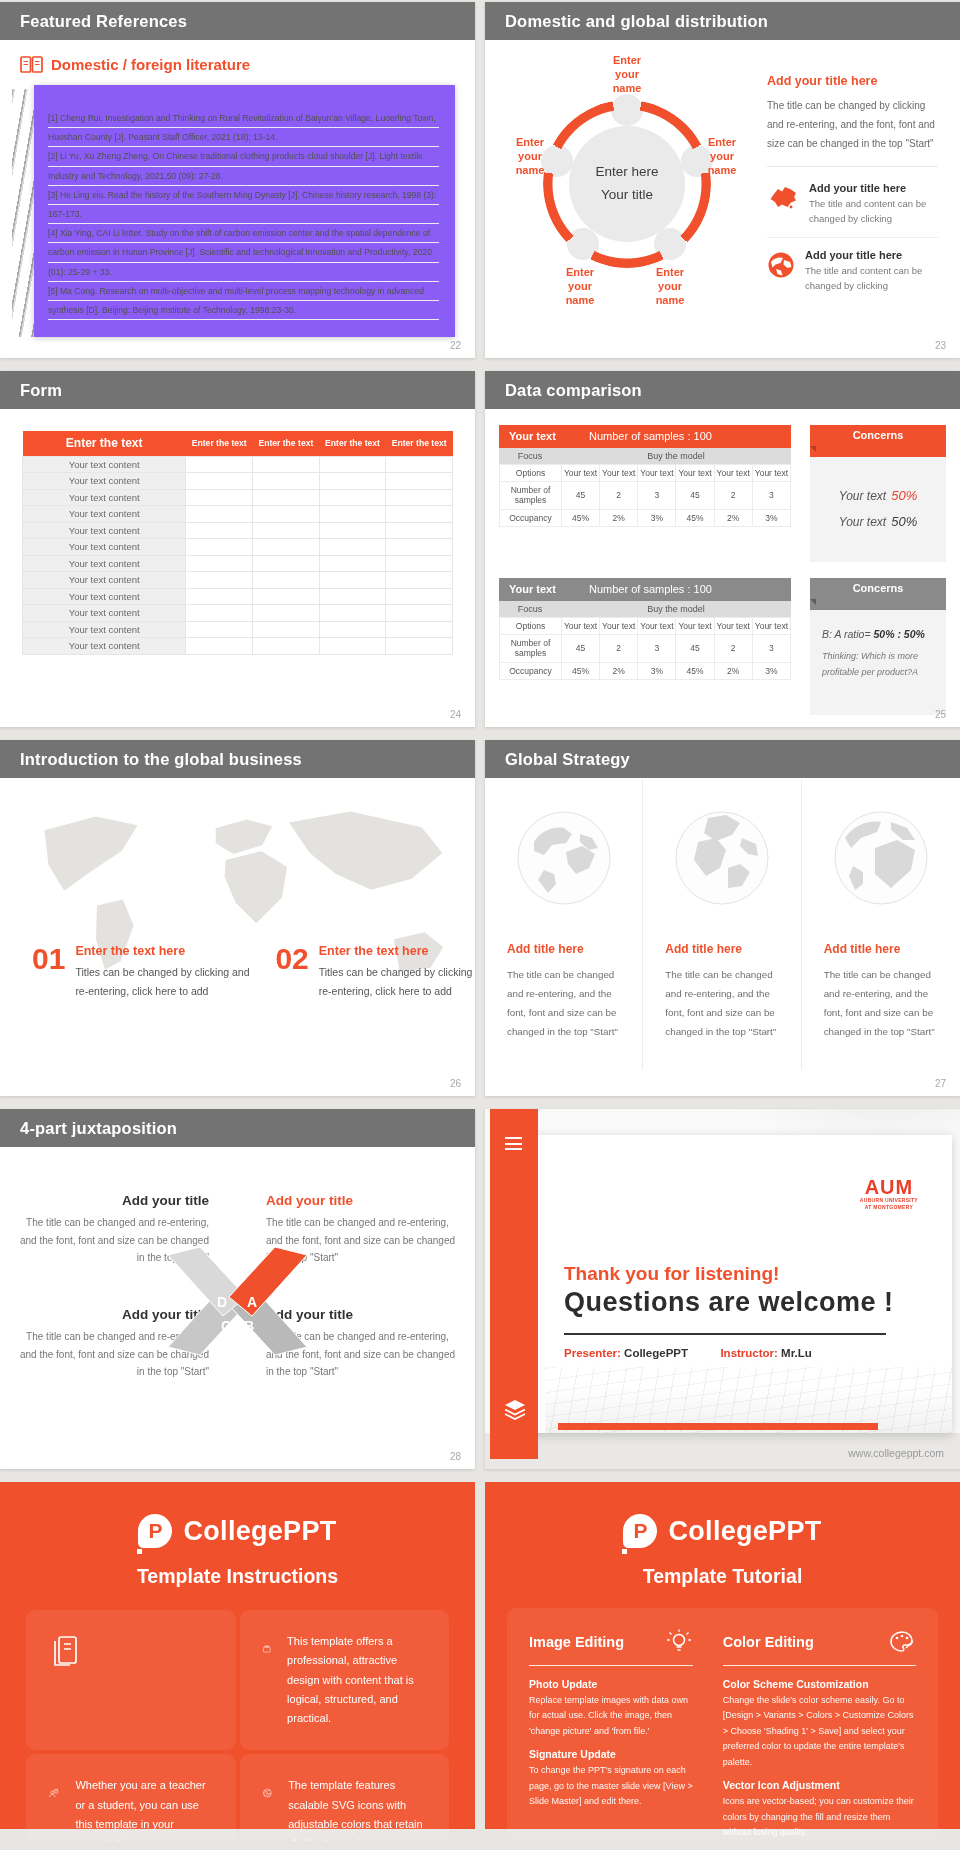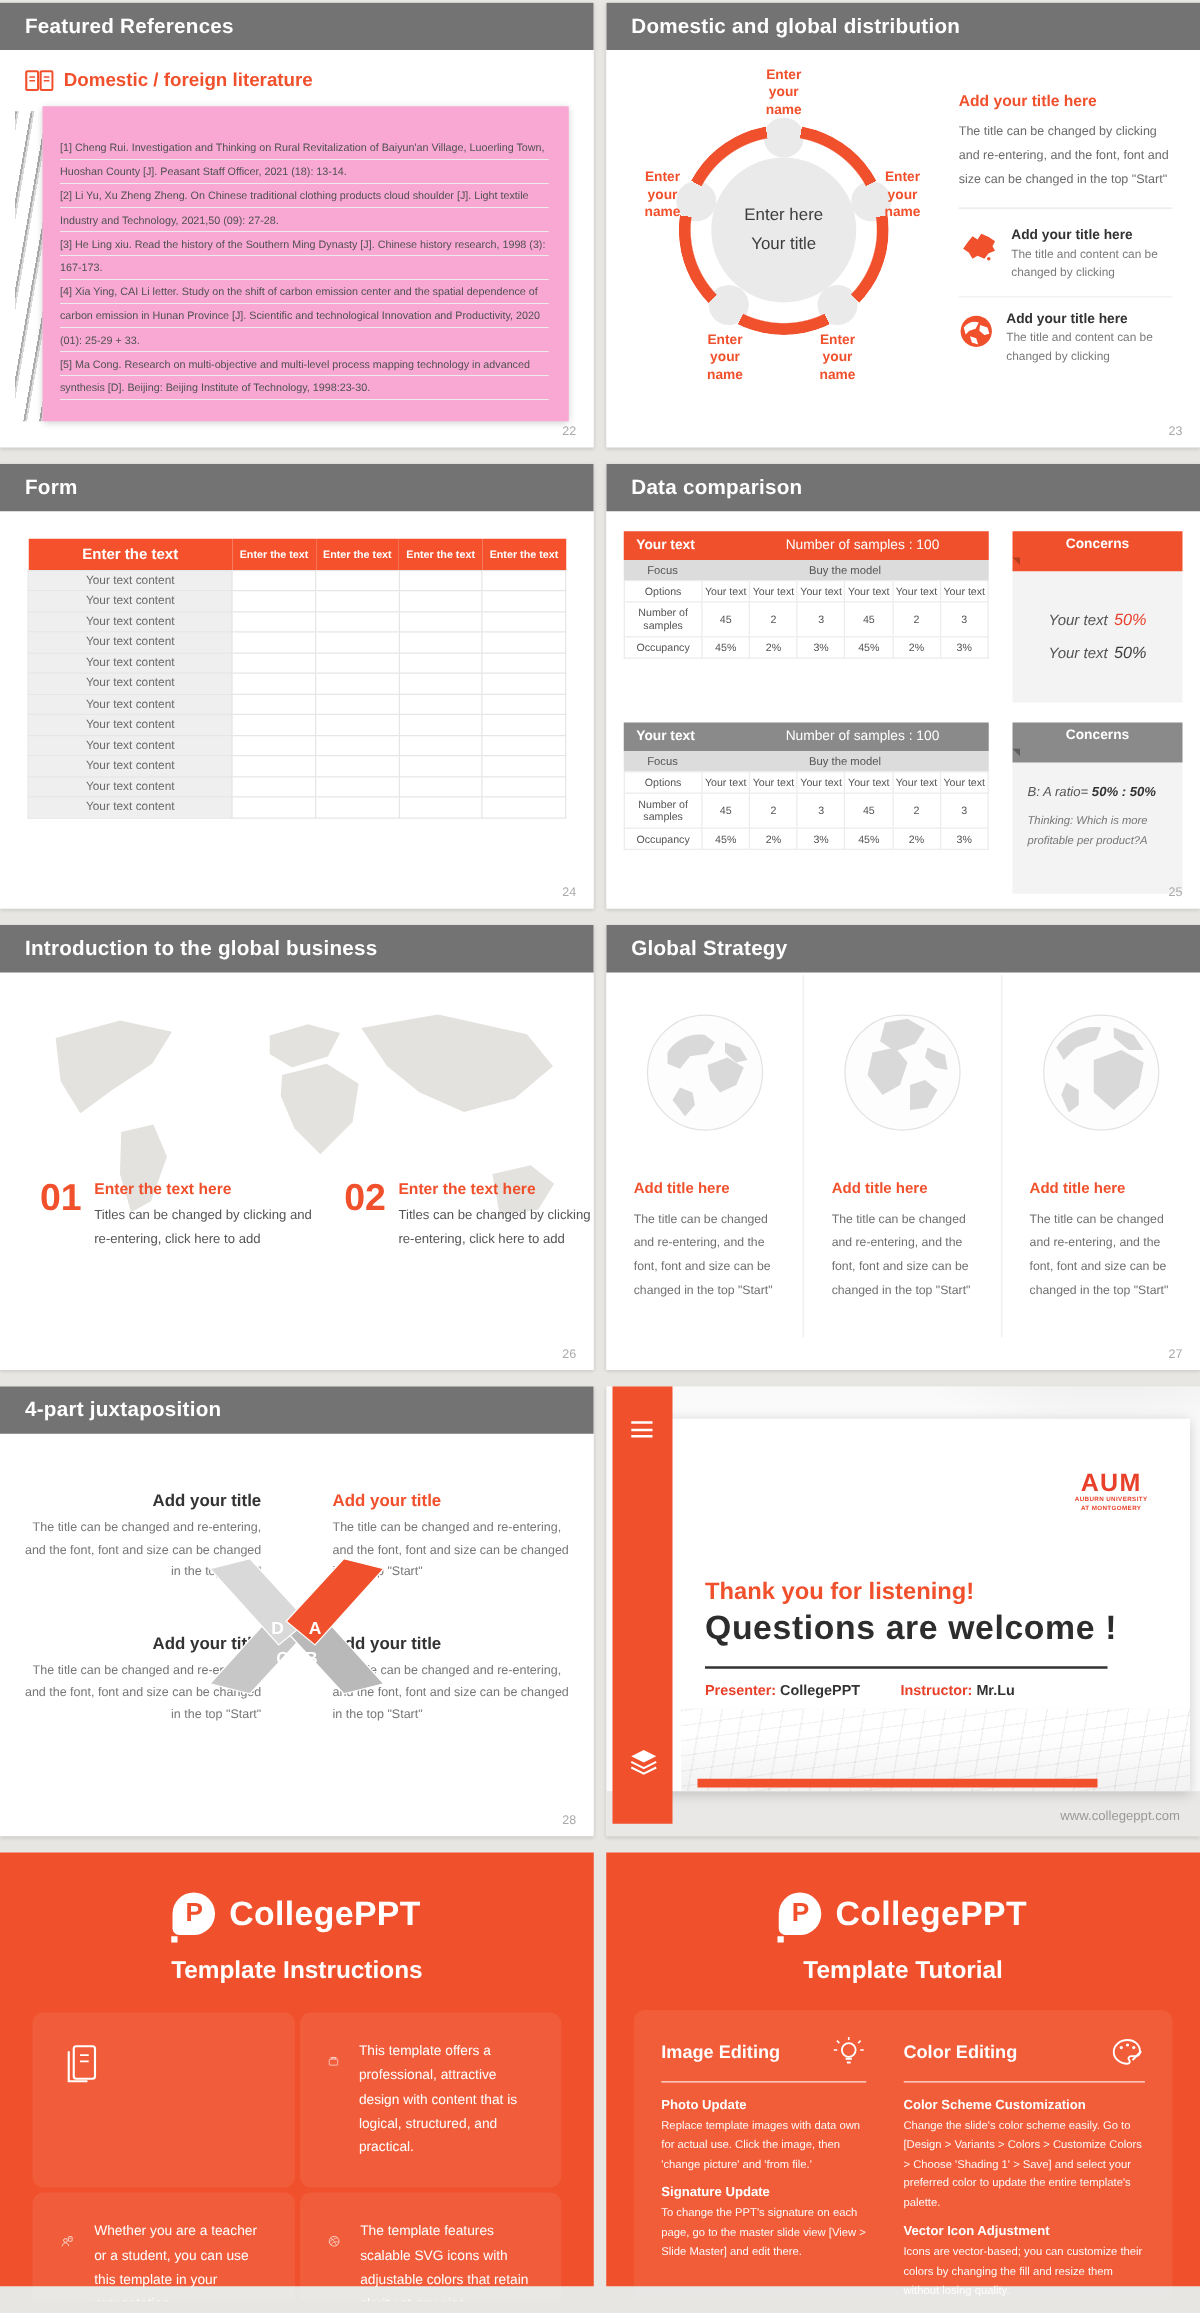--- a/index.html
+++ b/index.html
@@ -9,21 +9,21 @@
   .slide { position:relative; background:#fff; overflow:hidden; box-shadow:0 1px 3px rgba(0,0,0,.14); }
   .bar { height:38px; background:#737373; color:#fff; font-size:16.5px; font-weight:bold; line-height:38px; padding-left:20px; letter-spacing:.2px; }
   .pagenum { position:absolute; right:14px; bottom:7px; font-size:10px; color:#a9a9a9; }
 
   
   .ref-head { display:flex; align-items:center; gap:8px; margin:16px 0 12px 20px; }
   .ref-title { color:#f1502c; font-weight:bold; font-size:15px; }
   .notebook { display:flex; margin:0 20px 0 12px; }
   .spiral { width:22px; height:248px; margin-top:4px; flex:none;
     background:repeating-linear-gradient(100deg, #ababab 0 1.5px, #d9d9d9 1.5px 3px, transparent 3px 12.4px); }
-  .ref-panel { flex:1; background:#f9a8d4; box-shadow:0 1px 6px rgba(0,0,0,.22); padding:24px 16px 0 14px; height:252px; }
+  .ref-panel { flex:1; background:#8b5cf6; box-shadow:0 1px 6px rgba(0,0,0,.22); padding:24px 16px 0 14px; height:252px; }
   .ruled { height:222px; font-size:8.6px; color:#515151; line-height:19.2px;
     background:repeating-linear-gradient(to bottom, transparent 0 18.2px, #ececec 18.2px 19.2px); }
   .ruled p { margin:0; }
 
   
   .dist-body { display:flex; }
   .ring-wrap { position:relative; width:250px; height:256px; margin:14px 0 0 22px; flex:none; }
   .ring { position:absolute; left:36px; top:46px; width:168px; height:168px; border-radius:50%;
     background:conic-gradient(from 10deg, #f1502c 0 52deg, transparent 52deg 72deg, #f1502c 72deg 124deg, transparent 124deg 144deg, #f1502c 144deg 196deg, transparent 196deg 216deg, #f1502c 216deg 268deg, transparent 268deg 288deg, #f1502c 288deg 340deg, transparent 340deg 360deg);
     -webkit-mask:radial-gradient(circle, transparent 74px, #000 75px 84px, transparent 85px);
@@ -49,21 +49,21 @@
   .fh { font-size:8.6px; width:15.5%; }
   .form-table td { height:16.5px; border:1px solid #e6e6e6; }
   .fc1 { background:#efefef; color:#6a6a6a; font-size:9.5px; text-align:center; }
 
   
   .cmp-row { display:flex; gap:12px; padding:0 14px; margin-top:16px; }
   .cmp-tab { width:292px; flex:none; }
   .cmp-head { display:flex; height:23px; line-height:23px; color:#fff; font-size:11px; }
   .cmp-head.orange { background:#f1502c; } .cmp-head.gray { background:#8a8a8a; }
   .cmp-name { padding-left:10px; font-weight:bold; width:90px; }
-  .cmp-title { flex:1; text-align:center; }
+  .cmp-title { flex:1; text-align:left; }
   .cmp-sub { display:flex; height:16px; line-height:16px; background:#dcdcdc; color:#555; font-size:9px; }
   .cmp-focus { width:62px; text-align:center; }
   .cmp-buy { flex:1; text-align:center; }
   .cmp-grid { width:100%; border-collapse:collapse; table-layout:fixed; }
   .cmp-grid td { border:1px solid #ececec; text-align:center; font-size:8.5px; color:#555; padding:3px 1px; line-height:1.2; }
   .cmp-grid .lab { width:62px; color:#555; }
   .concern { flex:1; position:relative; }
   .concern-head { height:32px; line-height:21px; margin-left:7px; color:#fff; font-weight:bold; font-size:11px; text-align:center; position:relative; }
   .concern-head.orange { background:#f1502c; } .concern-head.gray { background:#8a8a8a; }
   .concern-head.orange::after { content:''; position:absolute; left:0; top:21px; border-top:6px solid #b53c1f; border-left:6px solid transparent; }

